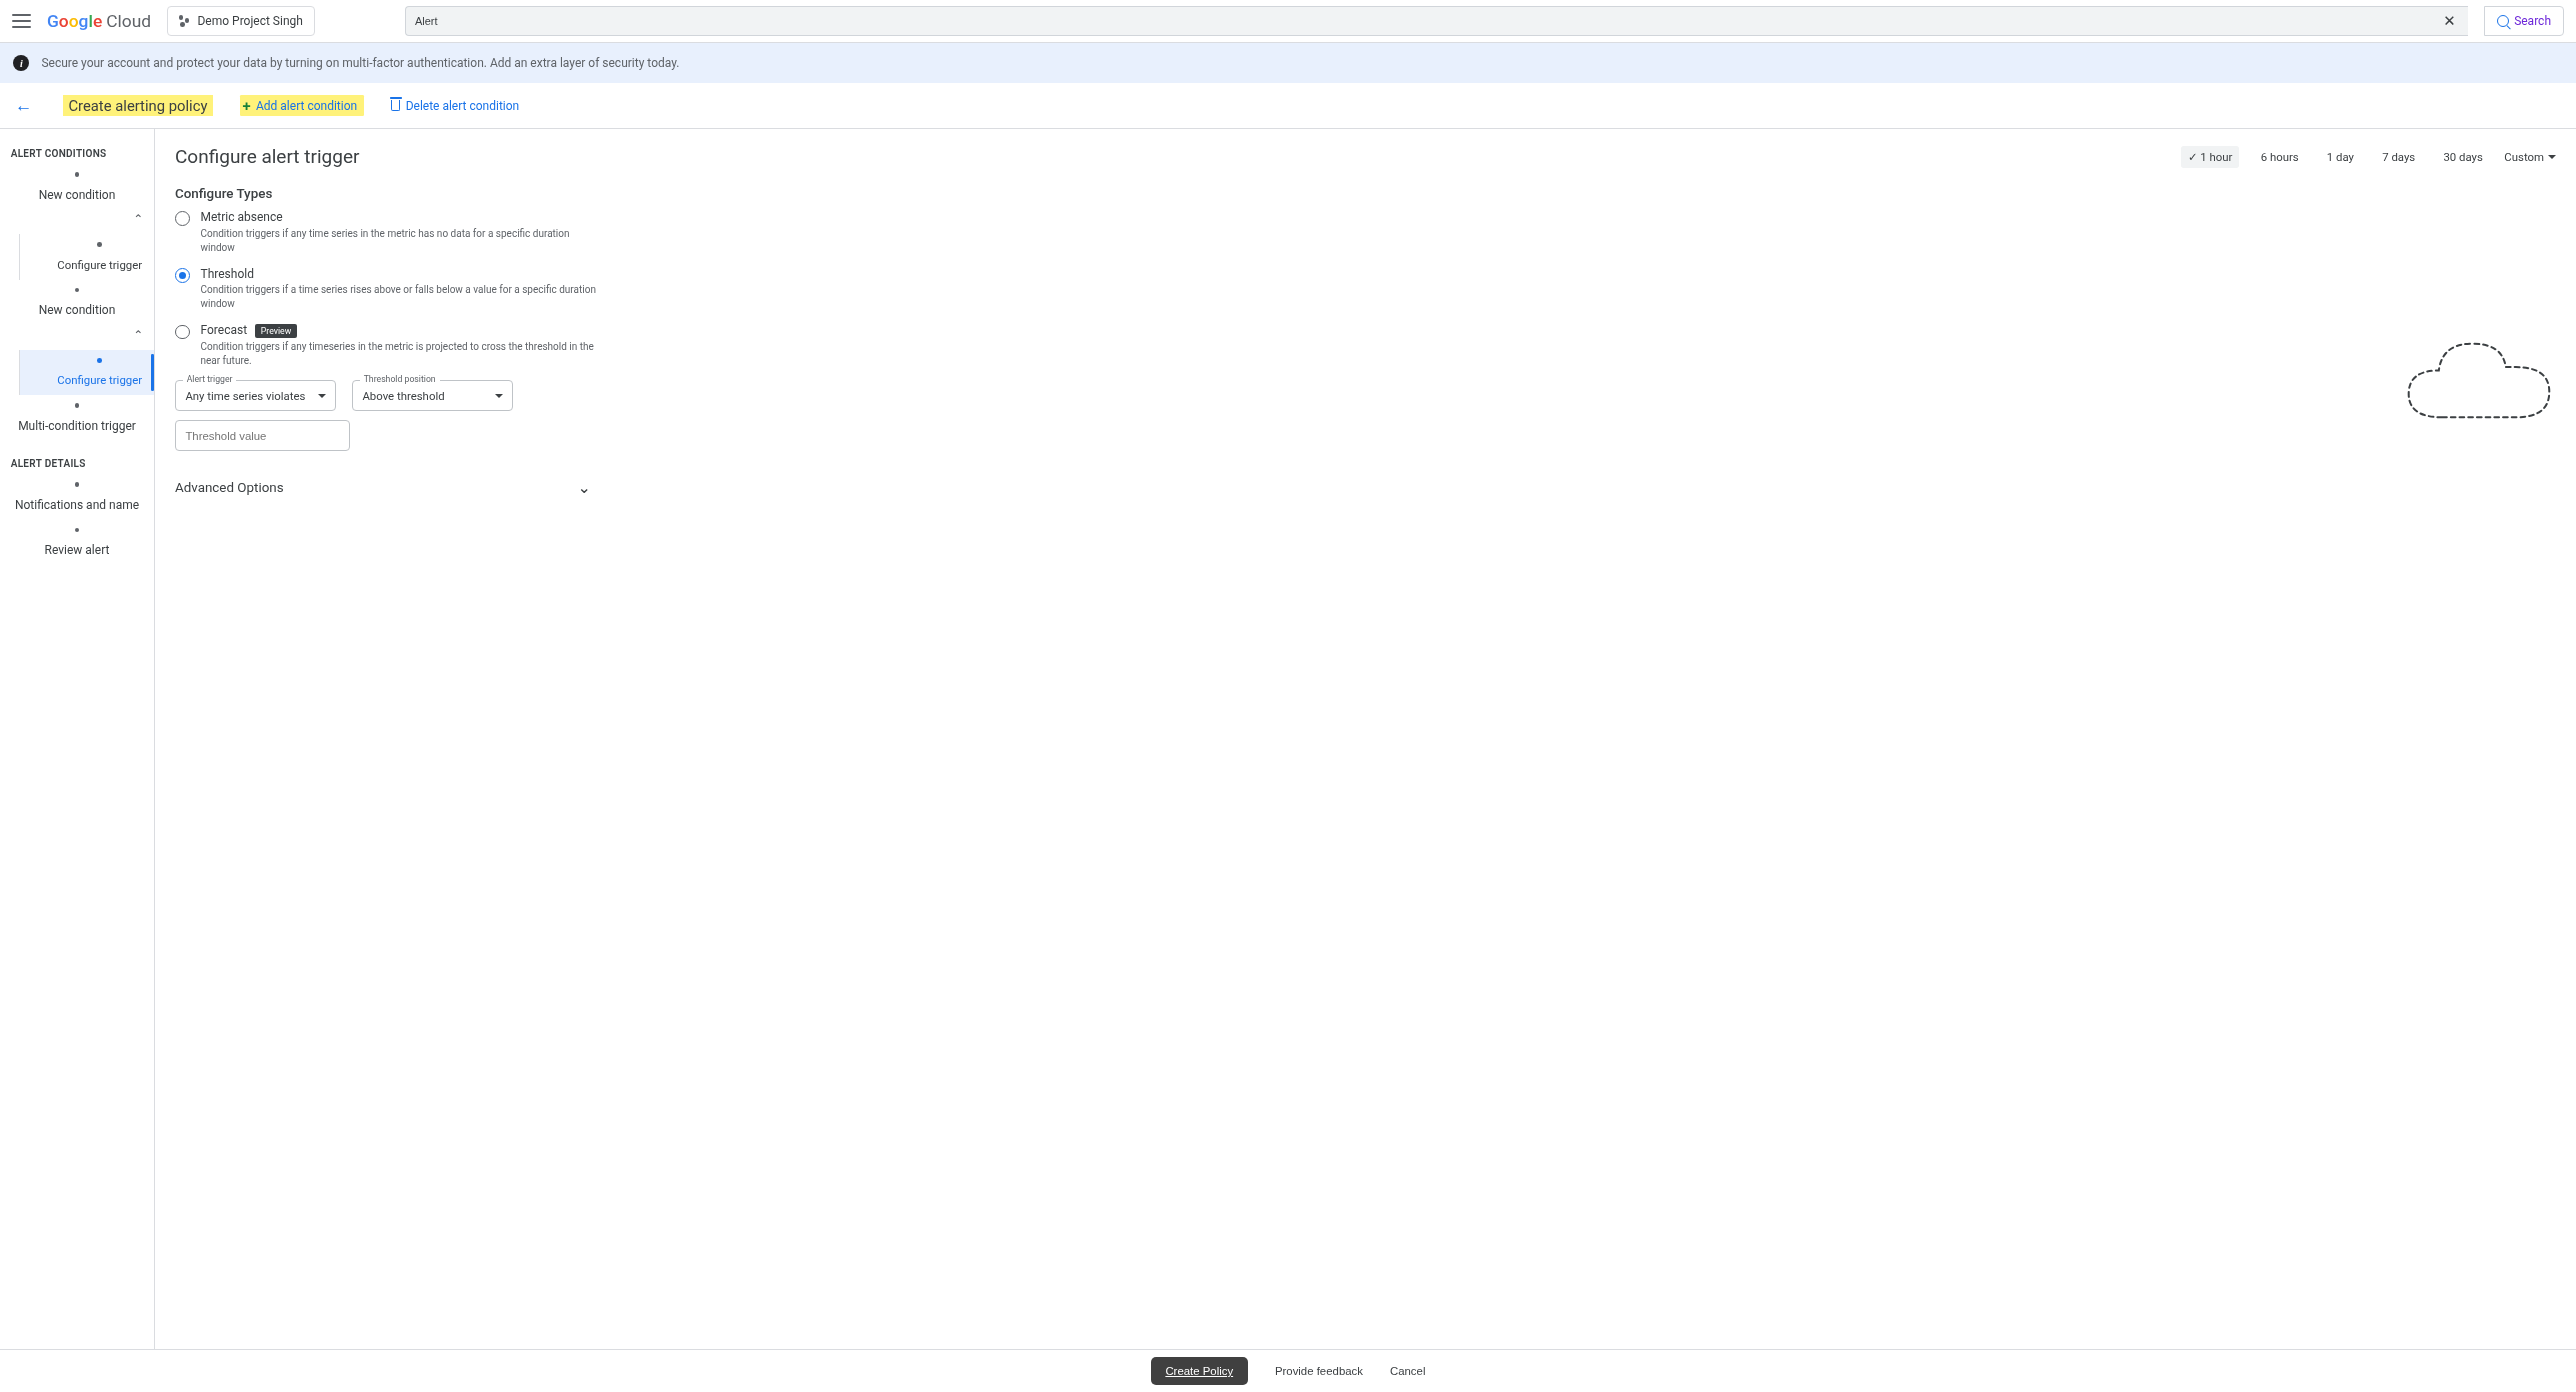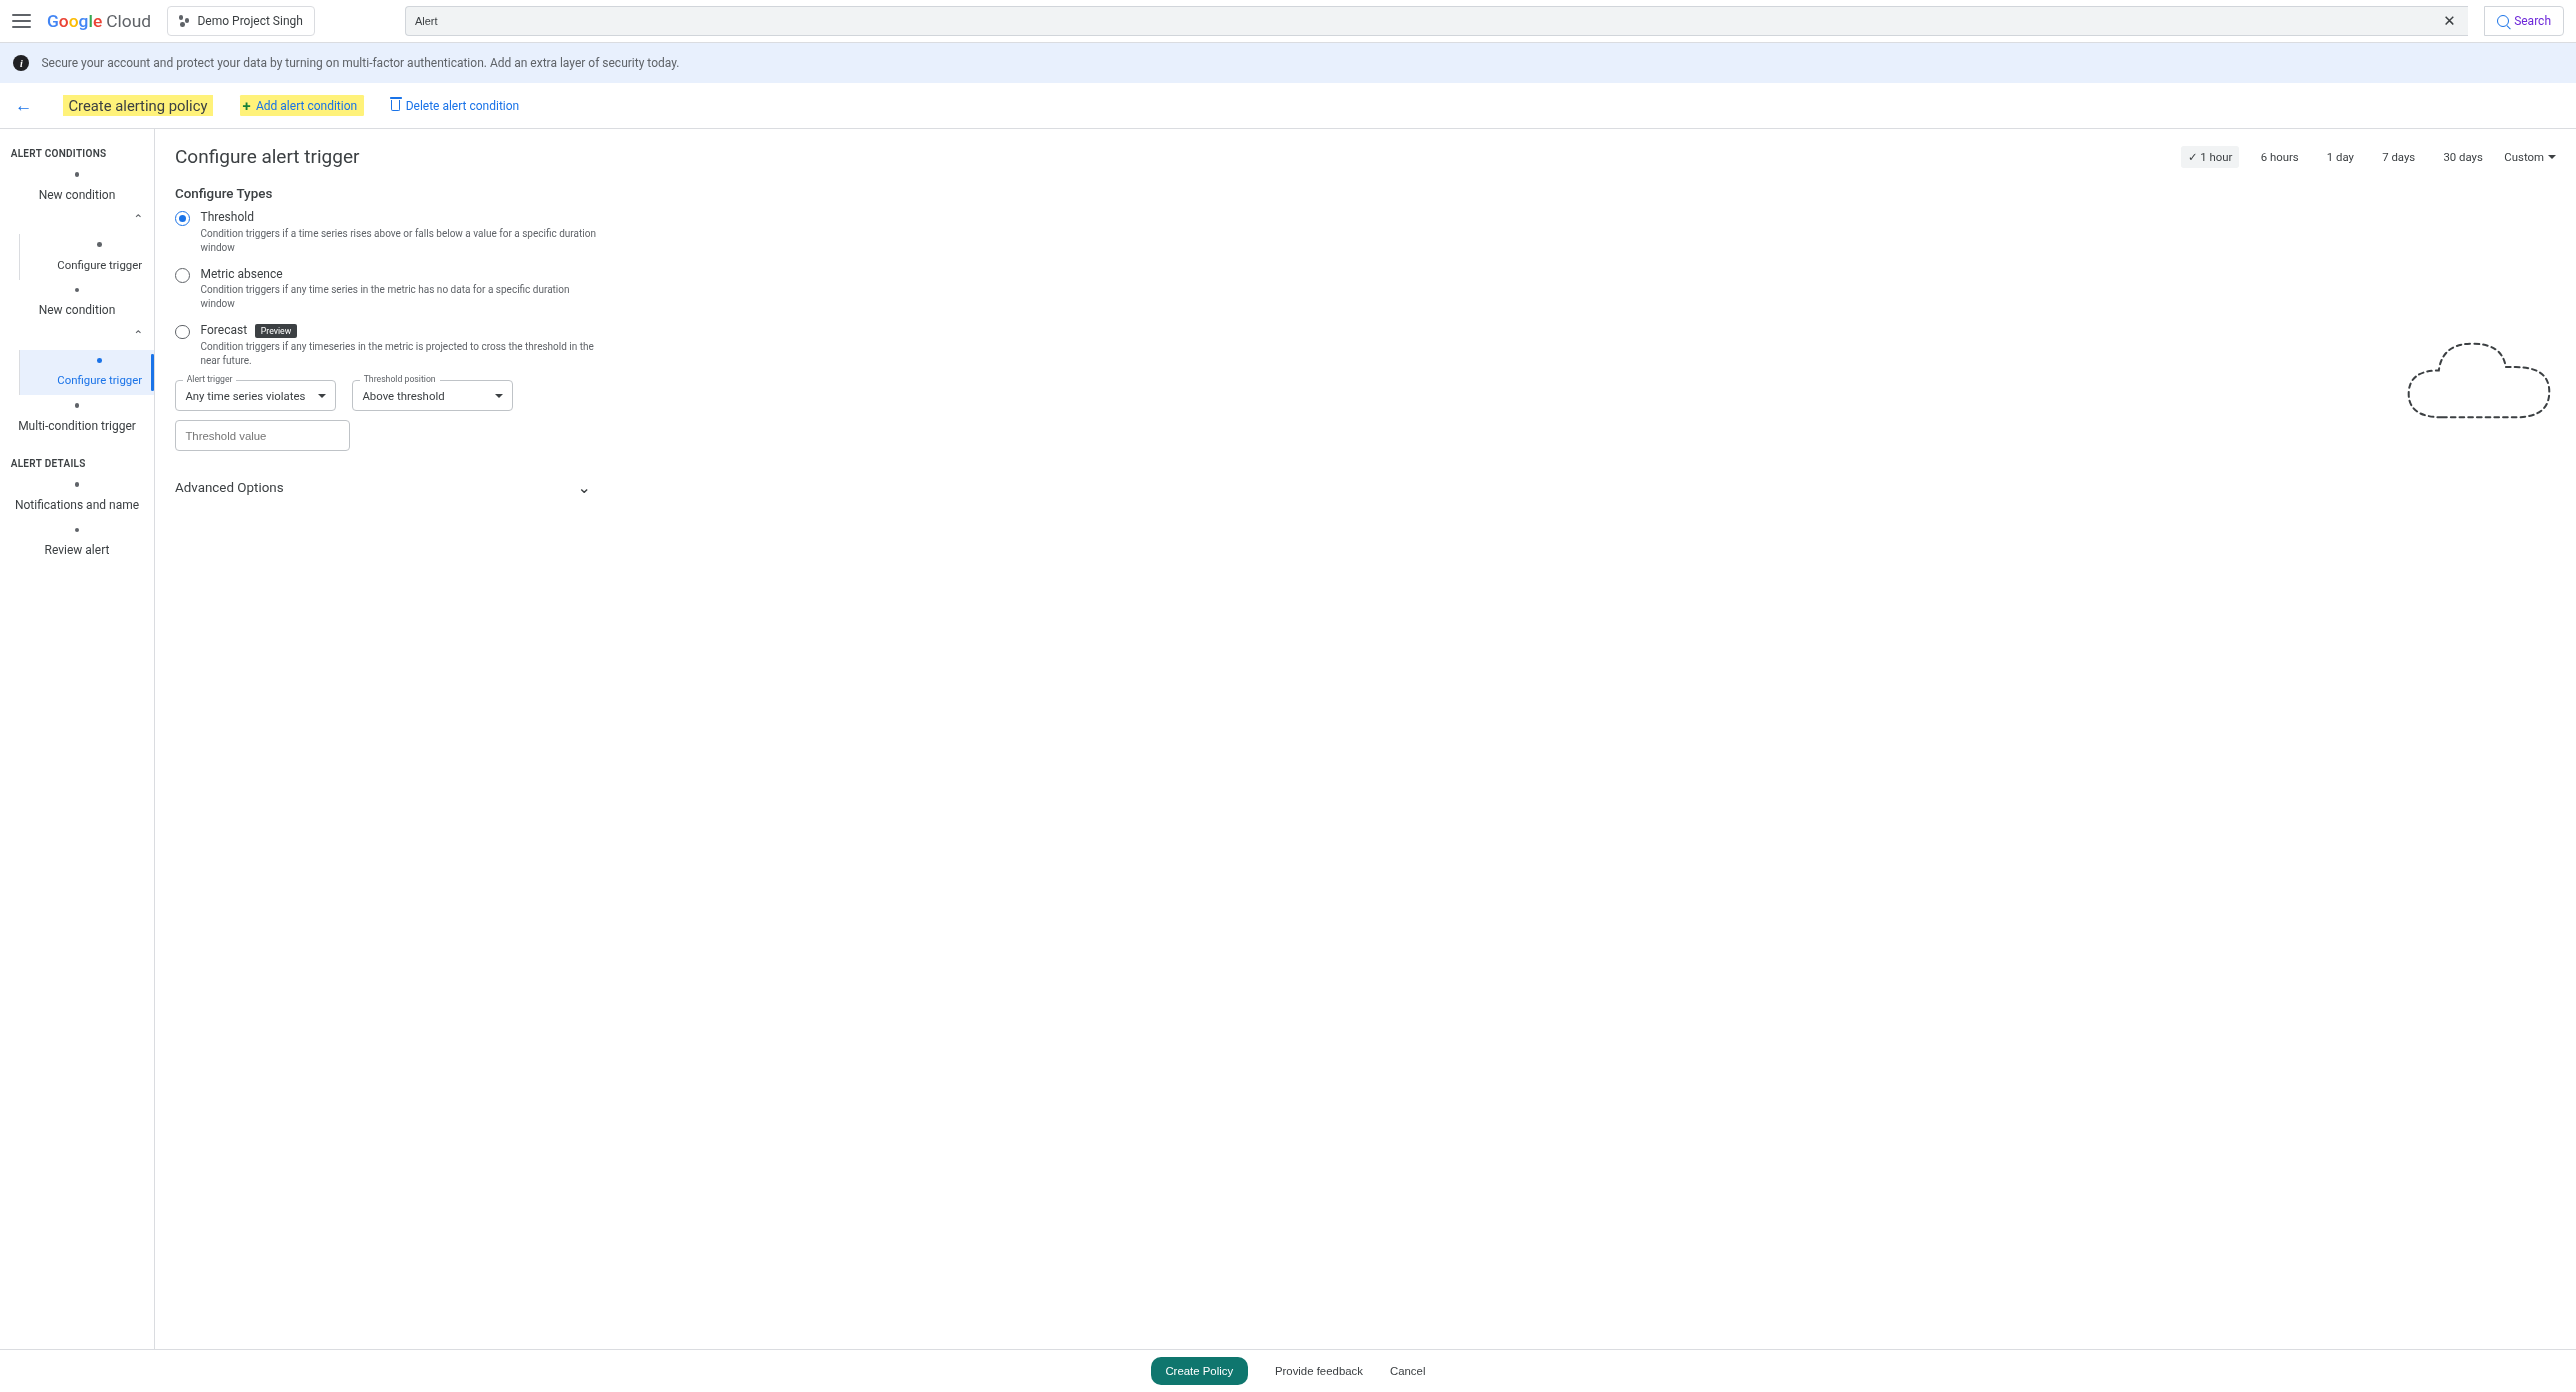--- a/index.html
+++ b/index.html
@@ -145,22 +145,22 @@
     position:absolute; right:20px; top:201px; width:154px; height:101px;
   }
 
   
   .footer {
     border-top:0.7px solid #dadce0;
     display:flex; align-items:center; justify-content:center; gap:27px;
     height:43px;
   }
   .btn-primary {
-    background:#0f766e; color:#fff; border:none; border-radius:10px;
-    padding:8px 14.8px; font-size:11.4px; font-weight:500; cursor:pointer;
+    background:#404040; color:#fff; border:none; border-radius:5px;
+    padding:8px 14.8px; font-size:11.4px; font-weight:500; cursor:pointer;text-decoration:underline;
   }
   .btn-flat { background:none; border:none; color:#3c4043; font-size:11.4px; cursor:pointer;}
 </style>
 </head>
 <body>
 
 <div class="top-header">
   <div class="hamburger">
     <div></div>
       <div></div>
@@ -269,32 +269,32 @@
         <span class="custom">
           <span>Custom</span>
           <span class="caret-down"></span>
         </span>
       </div>
     </div>
 
     <div class="section-sub">Configure Types</div>
 
     <div class="radio-row">
+      <div class="radio"></div>
+      <div>
+        <div class="radio-label">Metric absence</div>
+        <div class="radio-desc">Condition triggers if any time series in the metric has no data for a specific duration window</div>
+      </div>
+    </div>
+
+    <div class="radio-row">
       <div class="radio checked"></div>
       <div>
         <div class="radio-label">Threshold</div>
         <div class="radio-desc">Condition triggers if a time series rises above or falls below a value for a specific duration window</div>
-      </div>
-    </div>
-
-    <div class="radio-row">
-      <div class="radio"></div>
-      <div>
-        <div class="radio-label">Metric absence</div>
-        <div class="radio-desc">Condition triggers if any time series in the metric has no data for a specific duration window</div>
       </div>
     </div>
 
     <div class="radio-row">
       <div class="radio"></div>
       <div>
         <div class="radio-label">
           <span>Forecast</span>
           <span class="preview-badge">Preview</span>
         </div>

